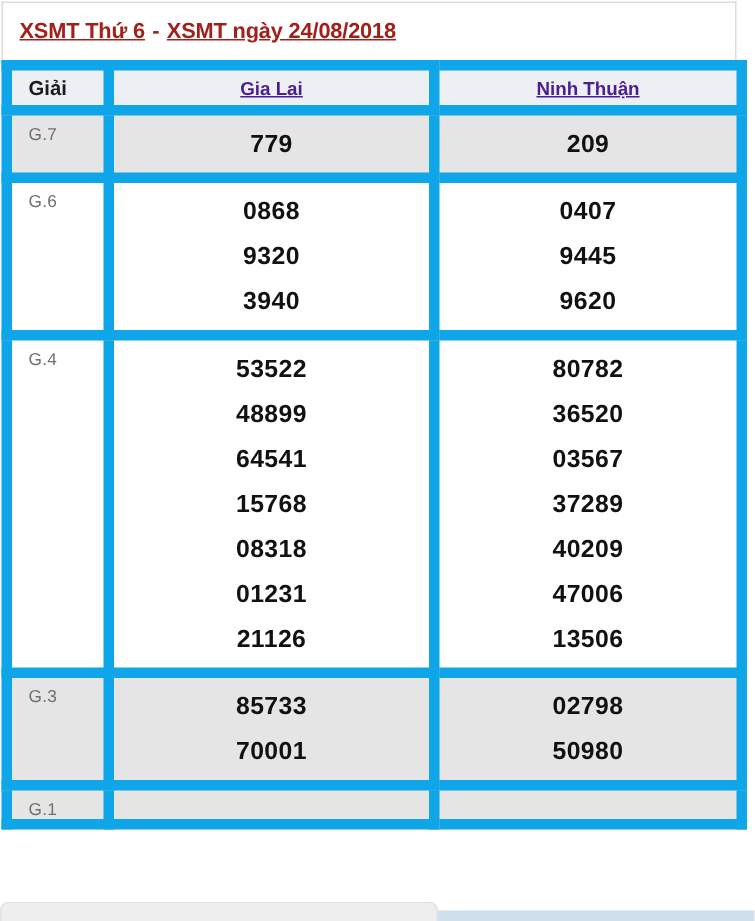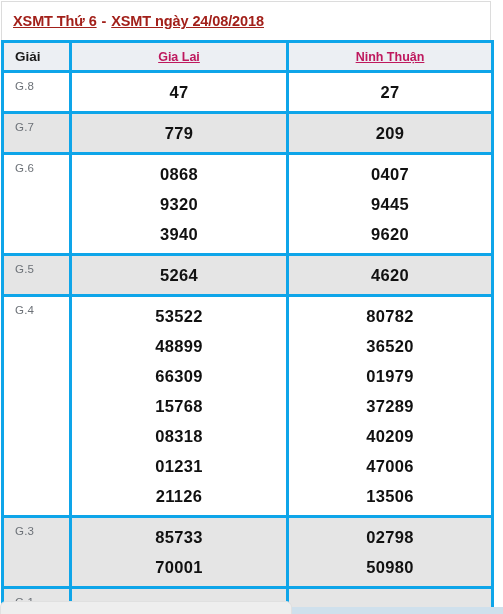--- a/index.html
+++ b/index.html
@@ -59,21 +59,21 @@
     position: absolute;
     left: 1px;
     top: 40px;
     width: 490px;
     border-collapse: collapse;
     table-layout: fixed;
     background: #ffffff;
   }
   .lottery-table th,
   .lottery-table td {
-    border: 3px solid #0ea5e9;
+    border: 7px solid #0ea5e9;
     padding: 0;
     box-sizing: border-box;
   }
 
   col.c-prize  { width: 68px; }
   col.c-prov1  { width: 217px; }
   col.c-prov2  { width: 205px; }
 
   thead th {
     background: #eceff3;
@@ -86,21 +86,21 @@
     font-size: 13.5px;
     font-weight: bold;
     color: #1a1a1a;
   }
   th.prov-head {
     text-align: center;
     font-size: 12.5px;
     font-weight: bold;
   }
   th.prov-head .prov-link {
-    color: #be185d;
+    color: #4c1d95;
     text-decoration: underline;
   }
 
   tbody tr.stripe > td { background: #e5e5e5; }
   tbody tr.plain  > td { background: #ffffff; }
 
   td.prize-cell {
     vertical-align: top;
     text-align: left;
     padding-left: 11px;
@@ -168,29 +168,20 @@
         <th class="prize-head">Giải</th>
         <th class="prov-head">
           <a href="#" class="prov-link">Gia Lai</a>
         </th>
         <th class="prov-head">
           <a href="#" class="prov-link">Ninh Thuận</a>
         </th>
       </tr>
     </thead>
     <tbody id="table-body">
-        <tr class="plain">
-          <td class="prize-cell">G.8</td>
-          <td class="num-cell">
-            <span class="num">47</span>
-          </td>
-          <td class="num-cell">
-            <span class="num">27</span>
-          </td>
-        </tr>
         <tr class="stripe">
           <td class="prize-cell">G.7</td>
           <td class="num-cell">
             <span class="num">779</span>
           </td>
           <td class="num-cell">
             <span class="num">209</span>
           </td>
         </tr>
         <tr class="plain">
@@ -199,44 +190,35 @@
             <span class="num">0868</span>
             <span class="num">9320</span>
             <span class="num">3940</span>
           </td>
           <td class="num-cell">
             <span class="num">0407</span>
             <span class="num">9445</span>
             <span class="num">9620</span>
           </td>
         </tr>
-        <tr class="stripe">
-          <td class="prize-cell">G.5</td>
-          <td class="num-cell">
-            <span class="num">5264</span>
-          </td>
-          <td class="num-cell">
-            <span class="num">4620</span>
-          </td>
-        </tr>
         <tr class="plain">
           <td class="prize-cell">G.4</td>
           <td class="num-cell">
             <span class="num">53522</span>
             <span class="num">48899</span>
-            <span class="num">66309</span>
+            <span class="num">64541</span>
             <span class="num">15768</span>
             <span class="num">08318</span>
             <span class="num">01231</span>
             <span class="num">21126</span>
           </td>
           <td class="num-cell">
             <span class="num">80782</span>
             <span class="num">36520</span>
-            <span class="num">01979</span>
+            <span class="num">03567</span>
             <span class="num">37289</span>
             <span class="num">40209</span>
             <span class="num">47006</span>
             <span class="num">13506</span>
           </td>
         </tr>
         <tr class="stripe">
           <td class="prize-cell">G.3</td>
           <td class="num-cell">
             <span class="num">85733</span>

